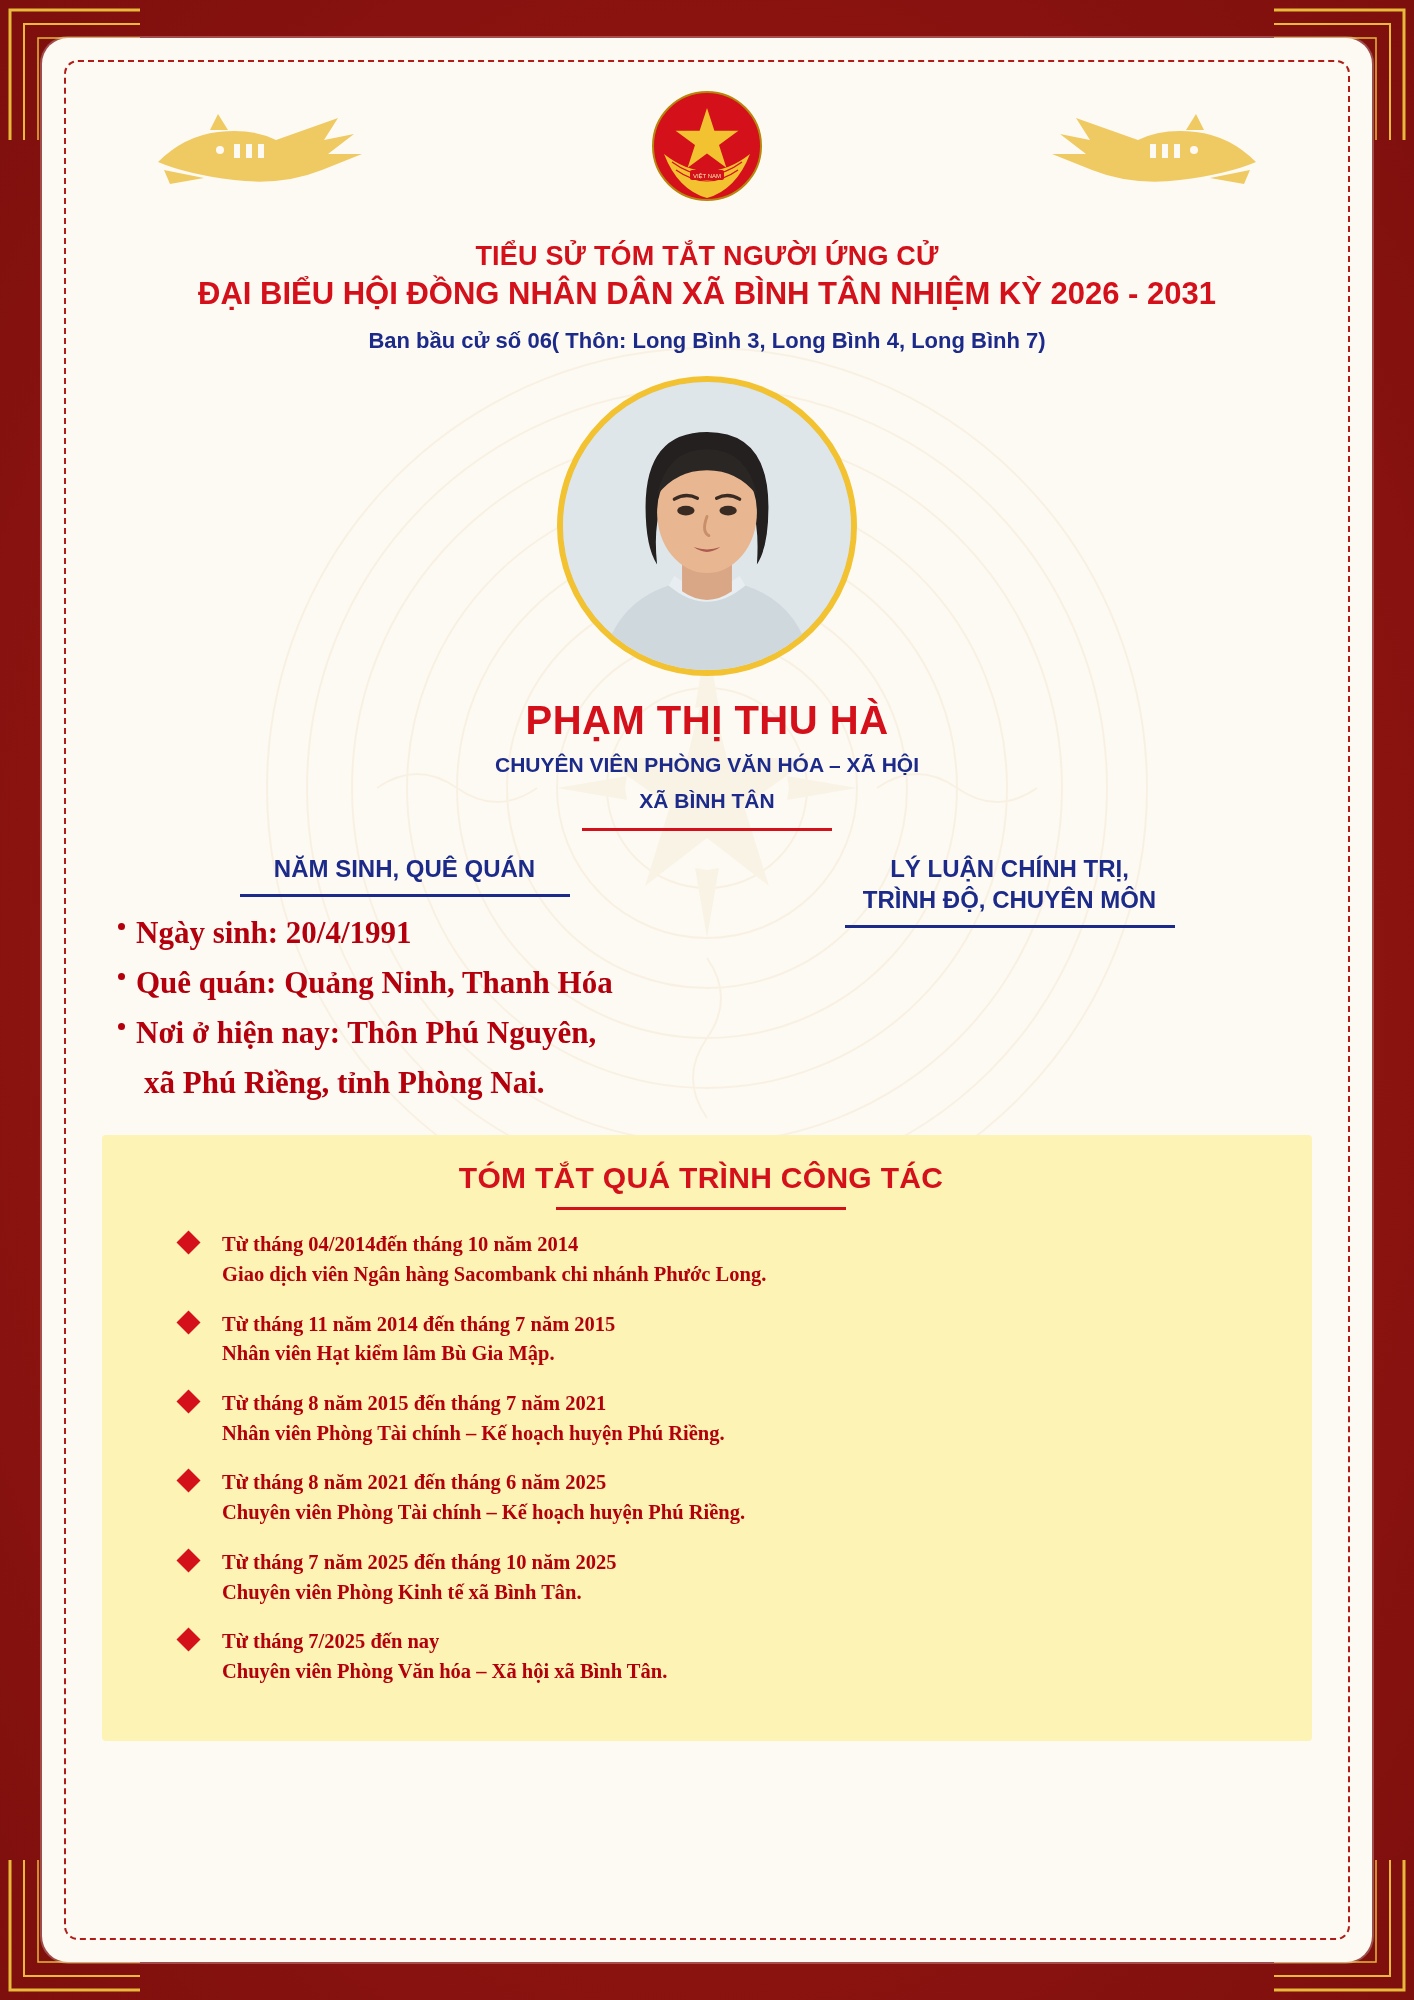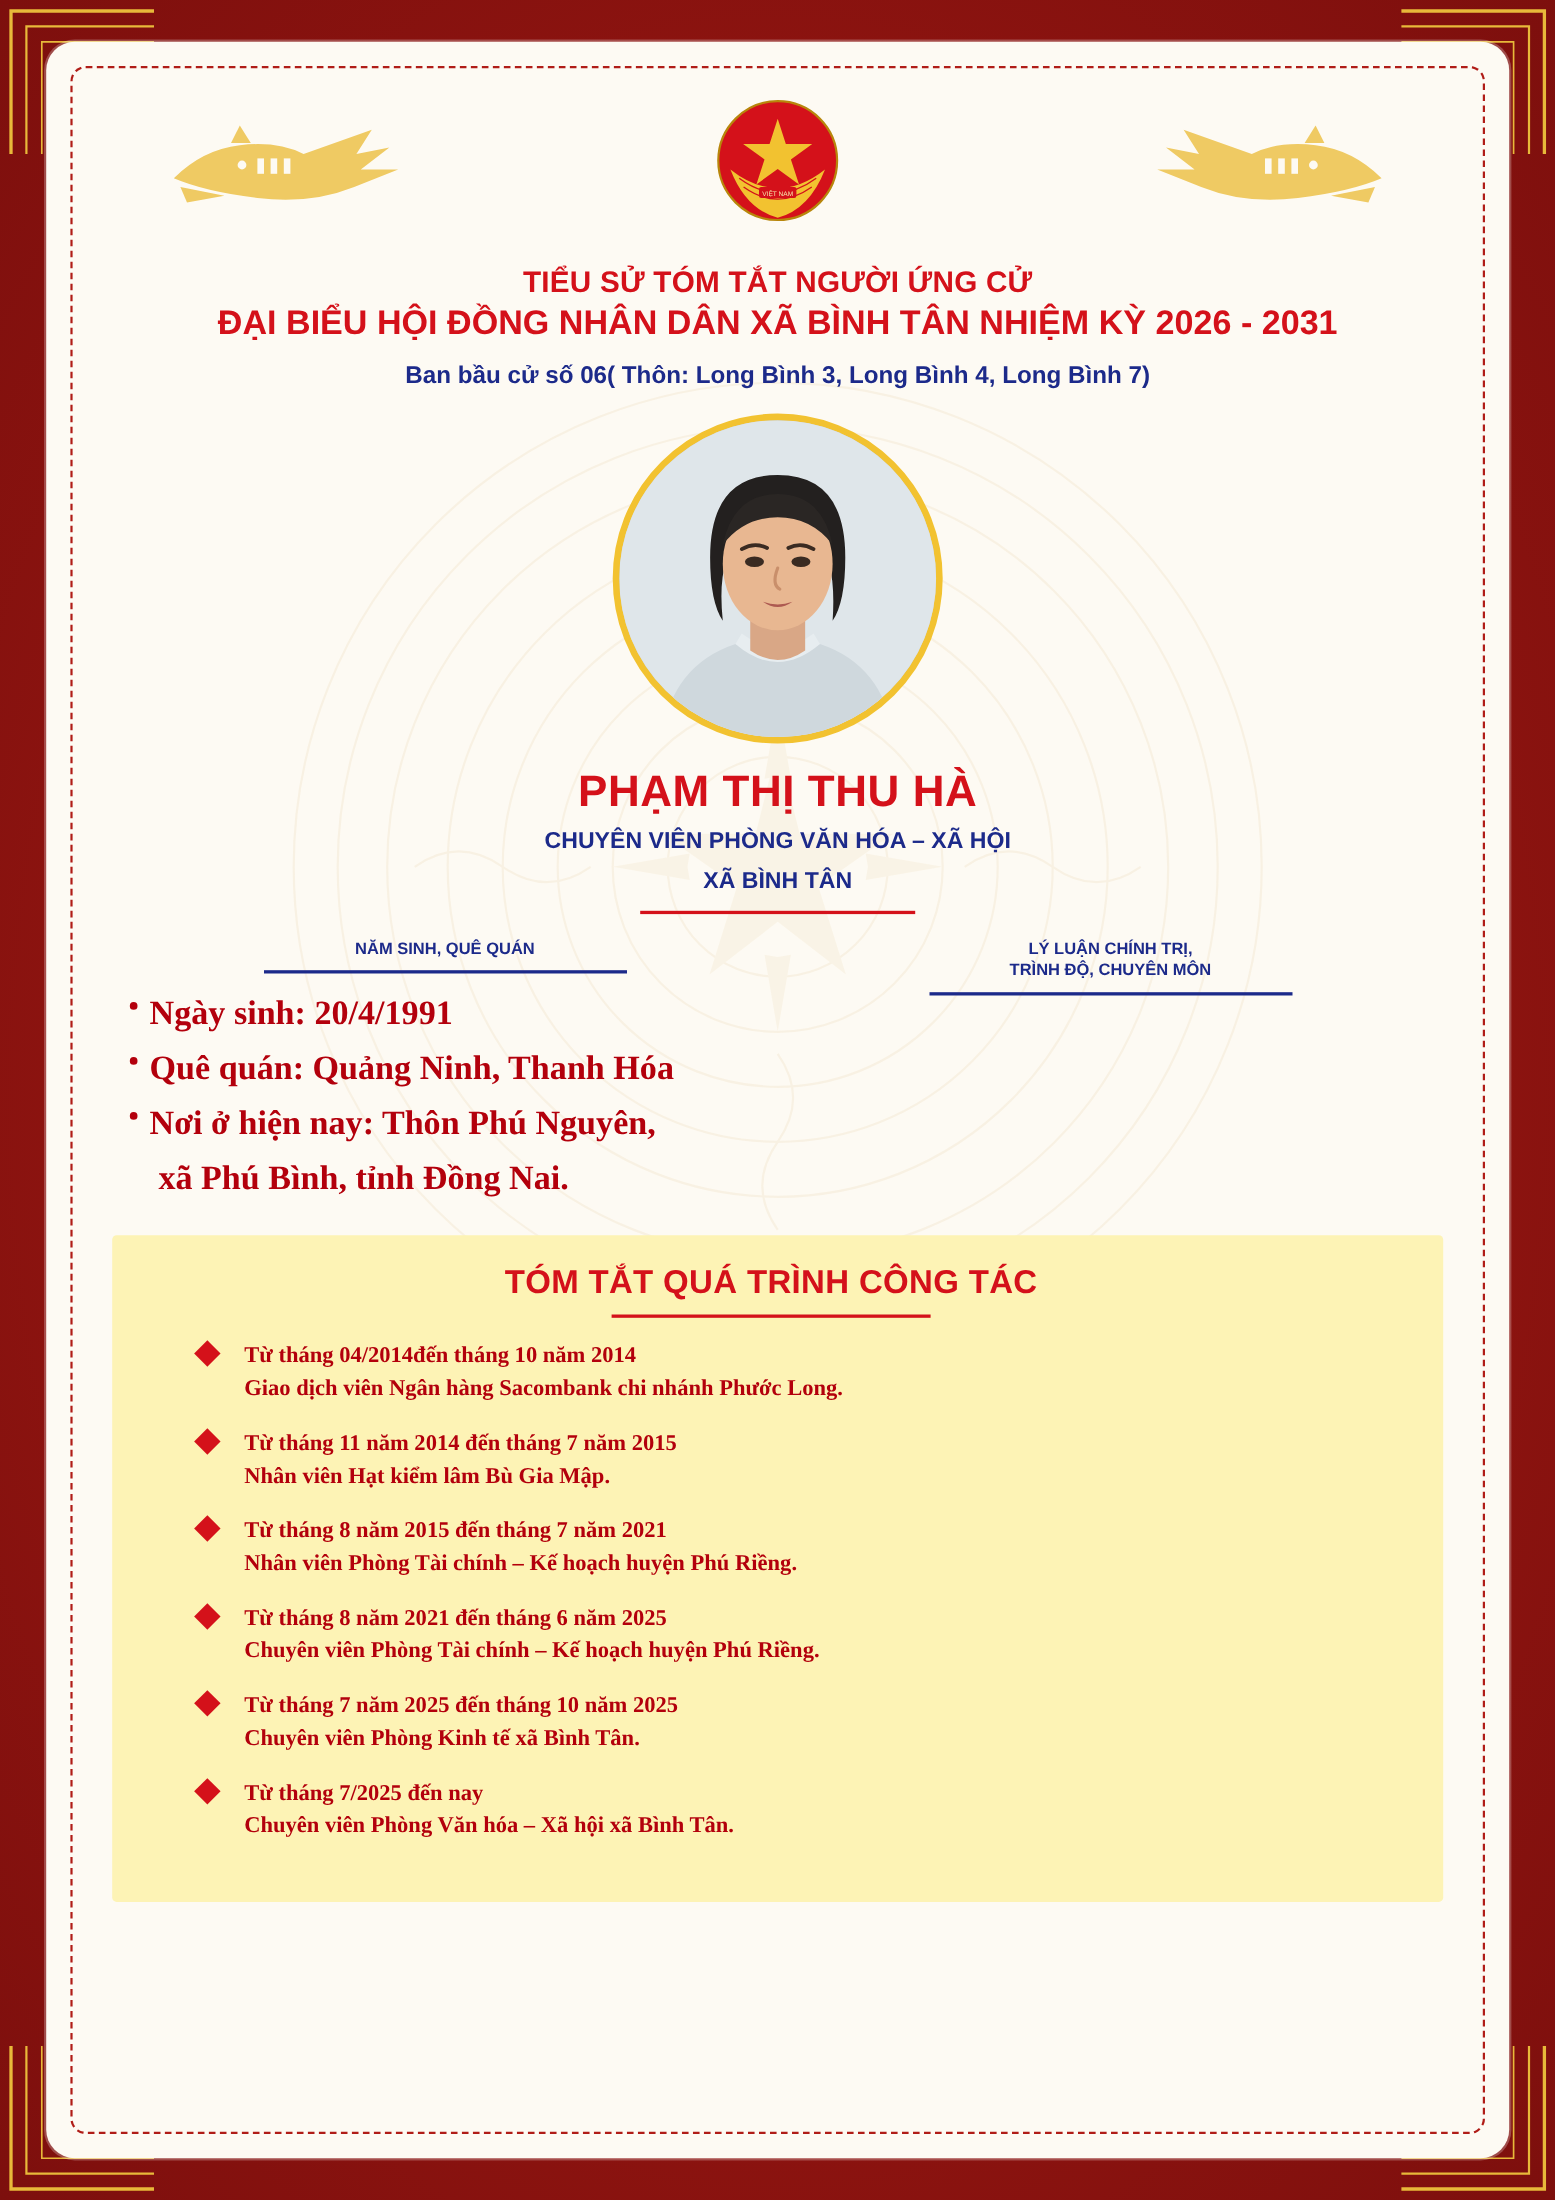--- a/index.html
+++ b/index.html
@@ -160,21 +160,21 @@
     display: flex;
     margin-top: 22px;
   }
   .col {
     width: 50%;
     box-sizing: border-box;
   }
   .col-head {
     color: #1c2a8a;
     font-weight: bold;
-    font-size: 15px;
+    font-size: 24px;
     text-align: center;
     line-height: 1.3;
   }
   .col-rule {
     height: 3px;
     background: #1c2a8a;
     margin: 10px auto 12px auto;
     width: 330px;
   }
   .col-left .col-rule { width: 330px; }
@@ -408,21 +408,21 @@
 
       <div class="two-cols">
 
         <div class="col col-left">
           <div class="col-head">NĂM SINH, QUÊ QUÁN</div>
           <div class="col-rule"></div>
           <ul class="info">
             <li class="bulleted">Ngày sinh: 20/4/1991</li>
             <li class="bulleted">Quê quán: Quảng Ninh, Thanh Hóa</li>
             <li class="bulleted">Nơi ở hiện nay: Thôn Phú Nguyên,</li>
-            <li class="cont-line">xã Phú Bình, tỉnh Đồng Nai.</li>
+            <li class="cont-line">xã Phú Riềng, tỉnh Phòng Nai.</li>
           </ul>
         </div>
 
         <div class="col col-right">
           <div class="col-head">LÝ LUẬN CHÍNH TRỊ,</div>
           <div class="col-head">TRÌNH ĐỘ, CHUYÊN MÔN</div>
           <div class="col-rule"></div>
         </div>
       </div>
 

